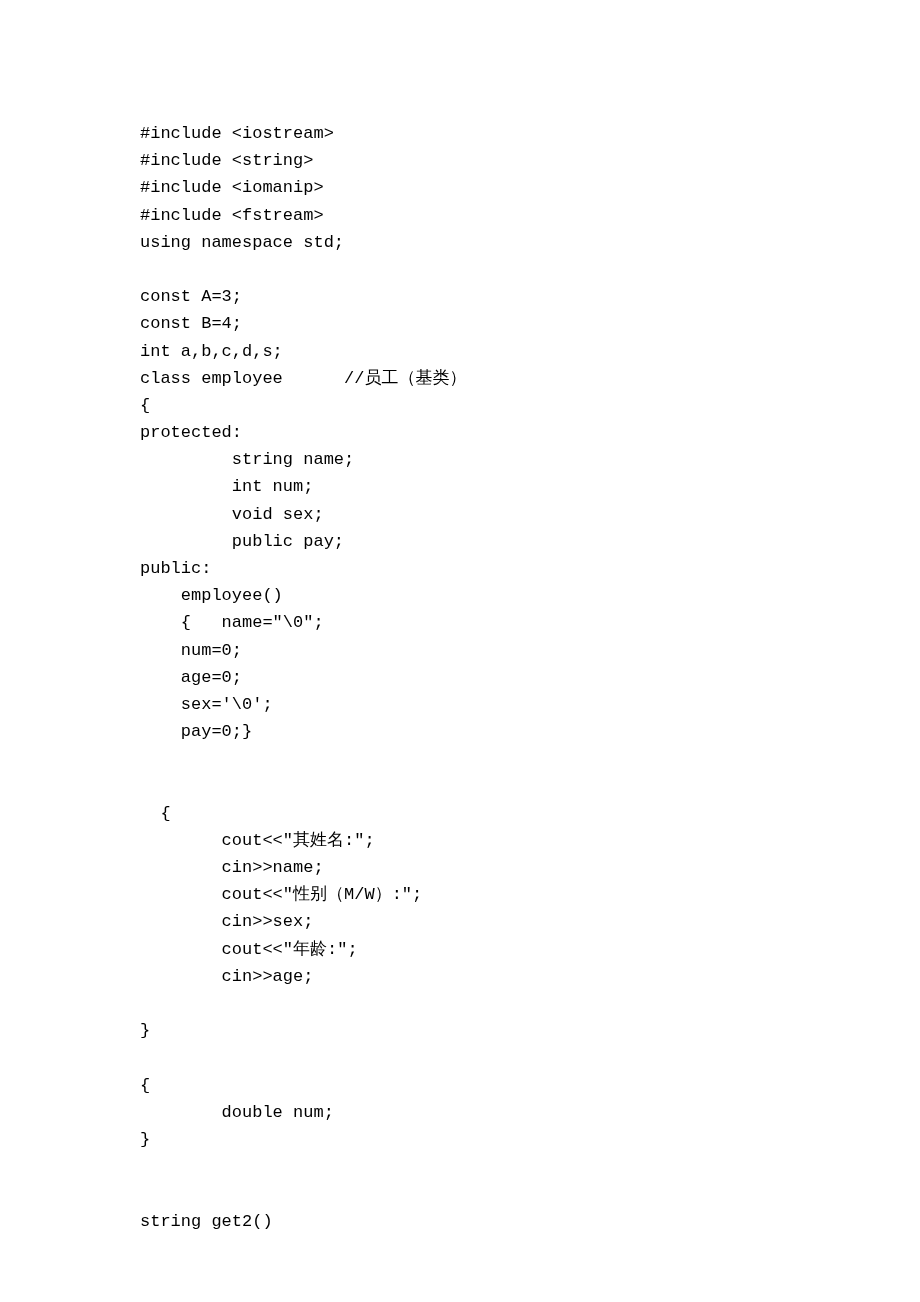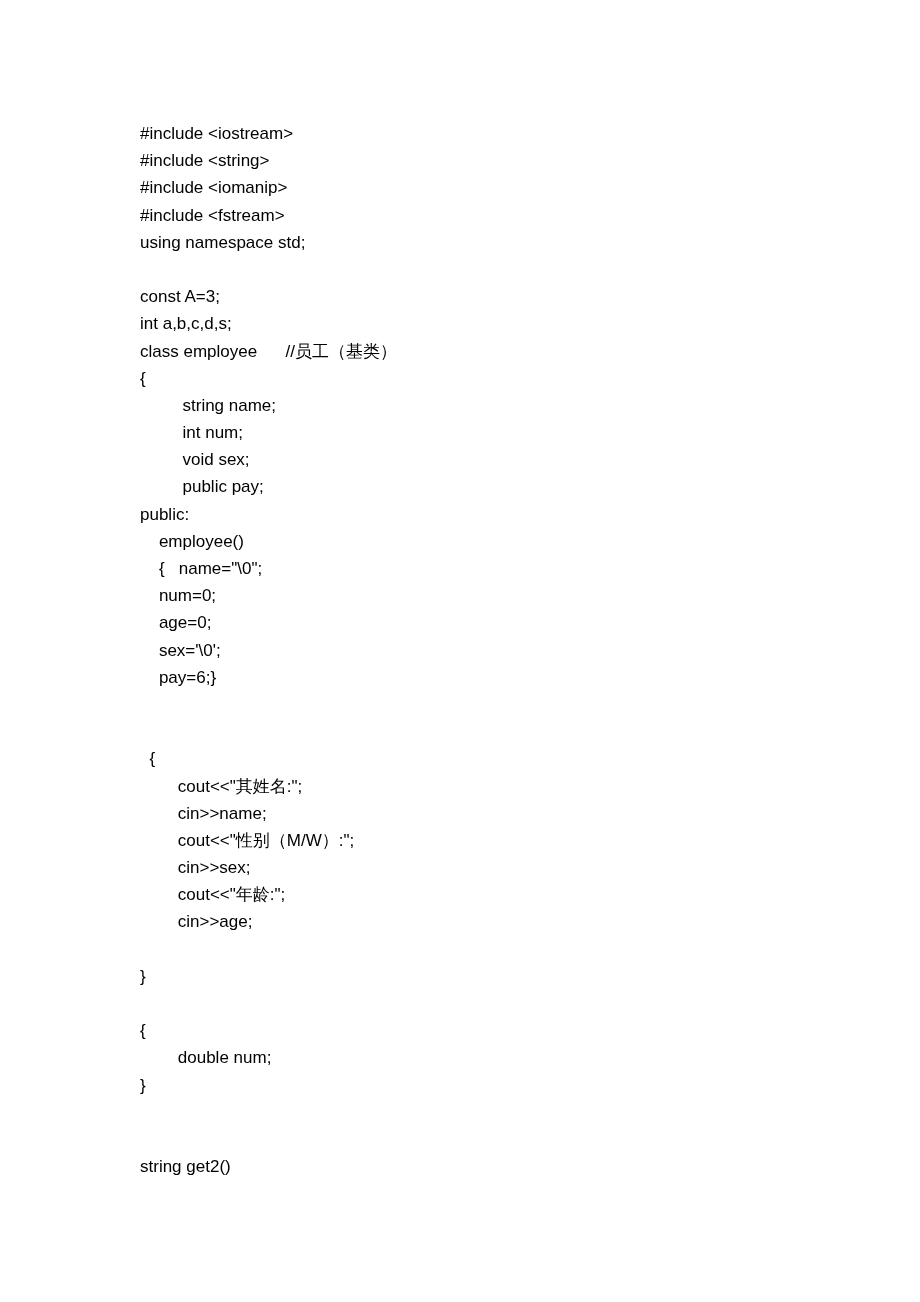--- a/index.html
+++ b/index.html
@@ -13,49 +13,51 @@
     width: 920px;
     min-height: 1302px;
     padding: 120px 140px 100px 140px;
     font-family: Calibri, "Segoe UI", Arial, "Microsoft YaHei", "SimSun", sans-serif;
     font-size: 17px;
     color: #000000;
     line-height: 1.6;
   }
   .code-line {
     white-space: pre;
-    font-family: Liberation Sans, sans-serif;
+    font-family: Liberation Mono, monospace;
   }
 </style>
 </head>
 <body>
 
 <div class="page">
   <div id="code-container">
       <div class="code-line">#include &lt;iostream&gt;</div>
       <div class="code-line">#include &lt;string&gt;</div>
       <div class="code-line">#include &lt;iomanip&gt;</div>
       <div class="code-line">#include &lt;fstream&gt;</div>
       <div class="code-line">using namespace std;</div>
       <div class="code-line">&nbsp;</div>
       <div class="code-line">const A=3;</div>
+      <div class="code-line">const B=4;</div>
       <div class="code-line">int a,b,c,d,s;</div>
       <div class="code-line">class employee      //员工（基类）</div>
       <div class="code-line">{</div>
+      <div class="code-line">protected:</div>
       <div class="code-line">         string name;</div>
       <div class="code-line">         int num;</div>
       <div class="code-line">         void sex;</div>
       <div class="code-line">         public pay;</div>
       <div class="code-line">public:</div>
       <div class="code-line">    employee()</div>
       <div class="code-line">    {   name="\0";</div>
       <div class="code-line">    num=0;</div>
       <div class="code-line">    age=0;</div>
       <div class="code-line">    sex='\0';</div>
-      <div class="code-line">    pay=6;}</div>
+      <div class="code-line">    pay=0;}</div>
       <div class="code-line">&nbsp;</div>
       <div class="code-line">&nbsp;</div>
       <div class="code-line">  {</div>
       <div class="code-line">        cout&lt;&lt;"其姓名:";</div>
       <div class="code-line">        cin&gt;&gt;name;</div>
       <div class="code-line">        cout&lt;&lt;"性别（M/W）:";</div>
       <div class="code-line">        cin&gt;&gt;sex;</div>
       <div class="code-line">        cout&lt;&lt;"年龄:";</div>
       <div class="code-line">        cin&gt;&gt;age;</div>
       <div class="code-line">&nbsp;</div>

